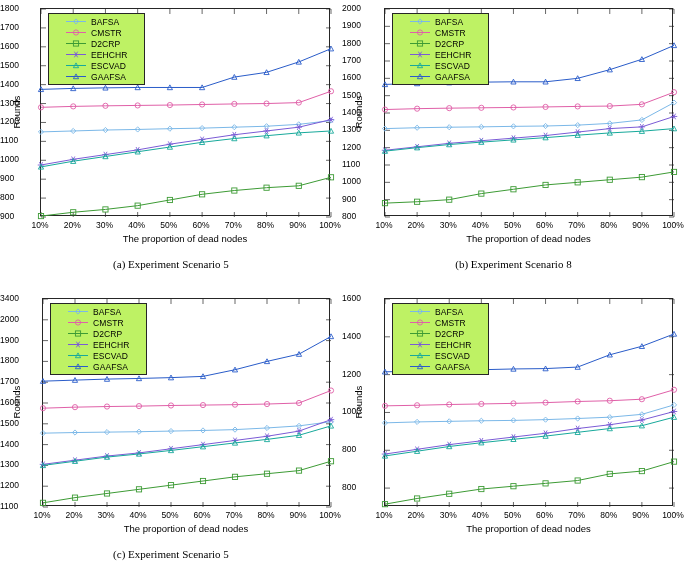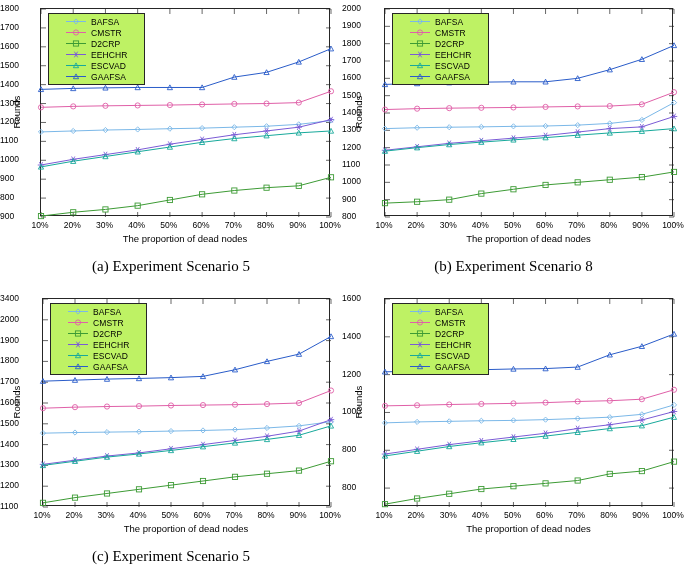--- a/index.html
+++ b/index.html
@@ -1,20 +1,20 @@
 <!DOCTYPE html>
 <html><head>
 <meta charset="utf-8">
 <style>
   html,body{margin:0;padding:0;background:#ffffff;}
   body{width:685px;height:579px;font-family:"Liberation Sans",sans-serif;color:#000;}
   .grid{display:grid;grid-template-columns:342px 343px;grid-template-rows:290px 289px;width:685px;height:579px;}
   .cell{position:relative;}
   .panel{position:absolute;left:0;top:0;width:100%;height:252px;}
-  .caption{position:absolute;left:0;top:258px;width:100%;text-align:center;font-size:15px;font-family:"Liberation Serif",serif;}
+  .caption{position:absolute;left:0;top:258px;width:100%;text-align:center;font-size:11px;font-family:"Liberation Serif",serif;}
   .ylabel{position:absolute;left:2px;top:50%;transform:translateY(-50%) rotate(-90deg);transform-origin:center;font-size:9.5px;}
   .xlabel{position:absolute;bottom:2px;left:0;width:100%;text-align:center;font-size:9.5px;margin-top:48px;}
   .plotbox{position:absolute;border:1px solid #262626;background:#fff;box-sizing:border-box;}
   svg{display:block;overflow:visible;}
   .ytick,.xtick{position:absolute;font-size:8.5px;color:#000;white-space:nowrap;}
   .ytick{transform:translateY(-50%);}
   .xtick{text-align:left;transform:translateX(-50%);}
   .legend{position:absolute;background:#bef264;border:1px solid #262626;box-sizing:border-box;padding:2px 16px;}
   .lgrow{display:flex;align-items:center;height:11px;}
   .lgline{width:22px;height:11px;position:relative;flex:none;}

